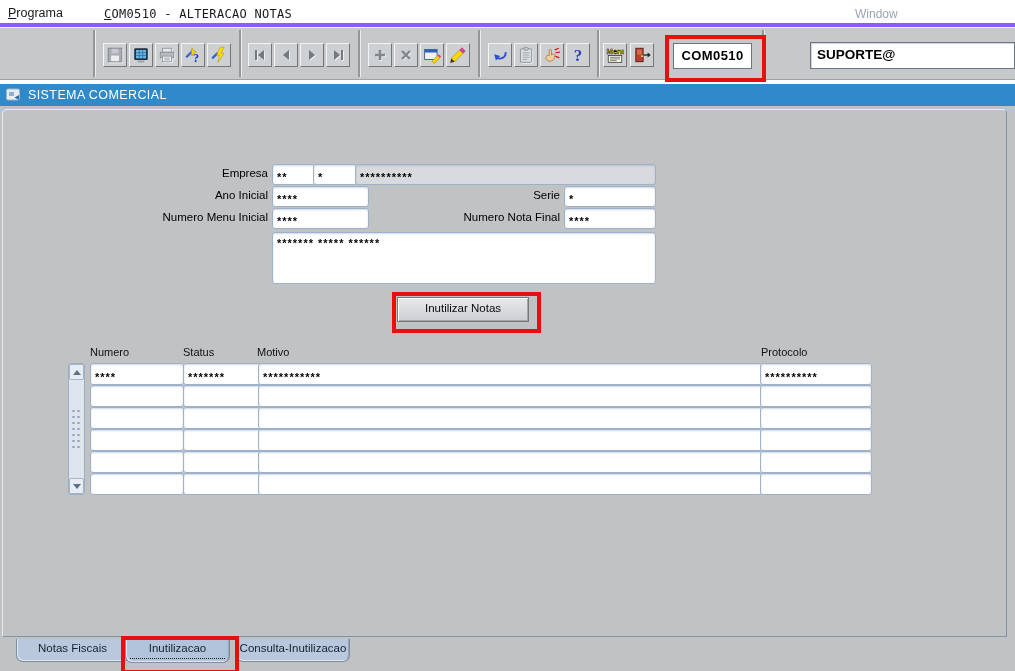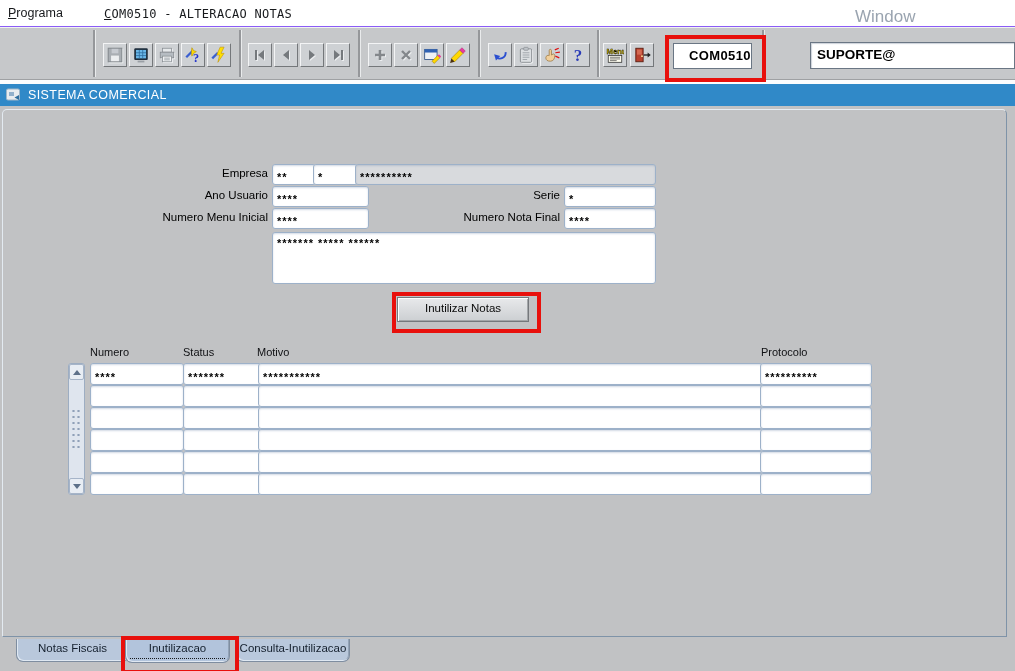--- a/index.html
+++ b/index.html
@@ -4,40 +4,40 @@
 <style>
   html,body { margin:0; padding:0; }
   .screen {
     position:relative; width:1015px; height:671px; overflow:hidden;
     font-family:"Liberation Sans", sans-serif; background:#ffffff;
     -webkit-font-smoothing:antialiased;
   }
   .abs { position:absolute; box-sizing:border-box; }
 
   
-  .menubar { left:0; top:0; width:1015px; height:27px; background:#ffffff; border-bottom:1px solid #8b5cf6; }
+  .menubar { left:0; top:0; width:1015px; height:27px; background:#ffffff; border-bottom:4px solid #8b5cf6; }
   .menu-item { position:absolute; display:inline-block; font-size:12.5px; color:#17191c; cursor:default; }
   .menu-item::first-letter { text-decoration:underline; }
   .menu-item.mono { font-family:"DejaVu Sans Mono", monospace; font-size:12px; letter-spacing:0.3px; }
-  .menu-window { position:absolute; display:inline-block; font-size:17px; color:#9aa4b0; }
+  .menu-window { position:absolute; display:inline-block; font-size:12px; color:#9aa4b0; }
 
   
   .toolbar { left:0; top:27px; width:1015px; height:53px; background:#c6c8ca; border-top:1px solid #f0f1f2; border-bottom:1px solid #9fa1a3; }
   .tsep { position:absolute; top:30px; height:47px; width:2px; background:#95979a; box-shadow:1px 0 0 #e9ebec; }
   .tbtn {
     position:absolute; top:43px; width:24px; height:24px; background:#ced1d4;
     border:1px solid; border-color:#f3f4f5 #74777a #74777a #f3f4f5;
     box-sizing:border-box; display:flex; align-items:center; justify-content:center; cursor:default;
   }
   .tbtn svg { display:block; }
   .tbtn .dis { filter:drop-shadow(1px 1px 0 #eceef0); }
   .qmark { font-family:"Liberation Serif", serif; font-weight:bold; font-size:17px; color:#2a3cb8; line-height:17px; }
   .prog-field {
     position:absolute; left:673px; top:43px; width:77px; height:24px; background:#fff;
-    border:1px solid #6a7684; text-align:right; line-height:23px;
+    border:1px solid #6a7684; text-align:center; line-height:23px;
     font-weight:bold; font-size:13px; color:#000; letter-spacing:0.4px;
   }
   .usr-lbl { position:absolute; left:813px; top:49px; font-size:10px; color:#17191c; }
   .usr-field {
     position:absolute; left:810px; top:42px; width:197px; height:25px; background:#fff;
     border:1px solid #6a7684; box-shadow:inset 1px 1px 1px rgba(110,125,145,.35);
     font-weight:bold; font-size:13.5px; color:#000; line-height:24px; padding-left:6px;
   }
 
   
@@ -258,21 +258,21 @@
           <polygon points="8.5,9.5 13,7 13,12" fill="#2e6ea0"></polygon>
         </svg>
     </span>
     <span class="titlebar-text">SISTEMA COMERCIAL</span>
   </div>
 
   <div class="abs contentbg"></div>
   <div class="abs frame"></div>
 
   <span class="lbl" style="left:128px; top:164px; width:140px; line-height:19px;">Empresa</span>
-  <span class="lbl" style="left:128px; top:186px; width:140px; line-height:19px;">Ano Usuario</span>
+  <span class="lbl" style="left:128px; top:186px; width:140px; line-height:19px;">Ano Inicial</span>
   <span class="lbl" style="left:450px; top:186px; width:110px; line-height:19px;">Serie</span>
   <span class="lbl" style="left:128px; top:208px; width:140px; line-height:19px;">Numero Menu Inicial</span>
   <span class="lbl" style="left:445px; top:208px; width:115px; line-height:19px;">Numero Nota Final</span>
 
   <div class="field f19" style="left:272px; top:164px; width:38px;">**</div>
   <div class="field f19" style="left:313px; top:164px; width:39px;">*</div>
   <div class="field f19 disp" style="left:355px; top:164px; width:295px;">**********</div>
   <div class="field f19" style="left:272px; top:186px; width:91px;">****</div>
   <div class="field f19" style="left:564px; top:186px; width:86px;">*</div>
   <div class="field f19" style="left:272px; top:208px; width:91px;">****</div>

